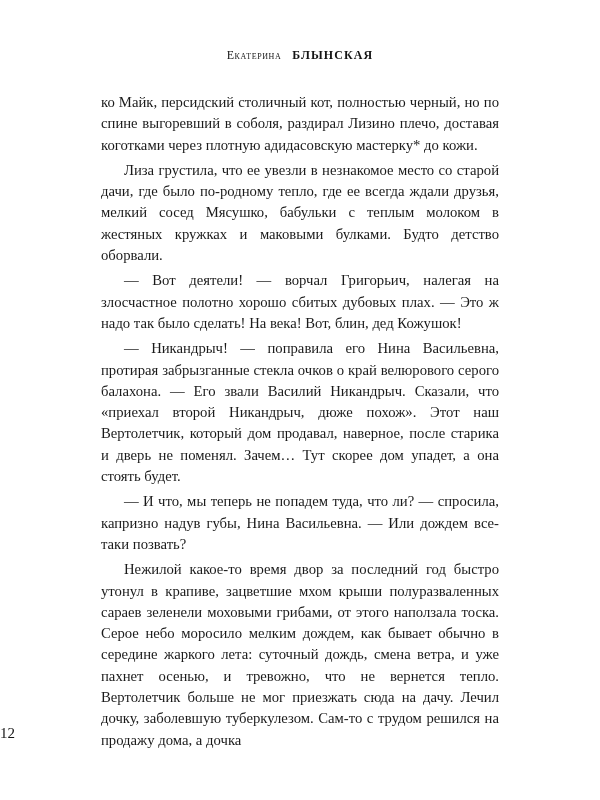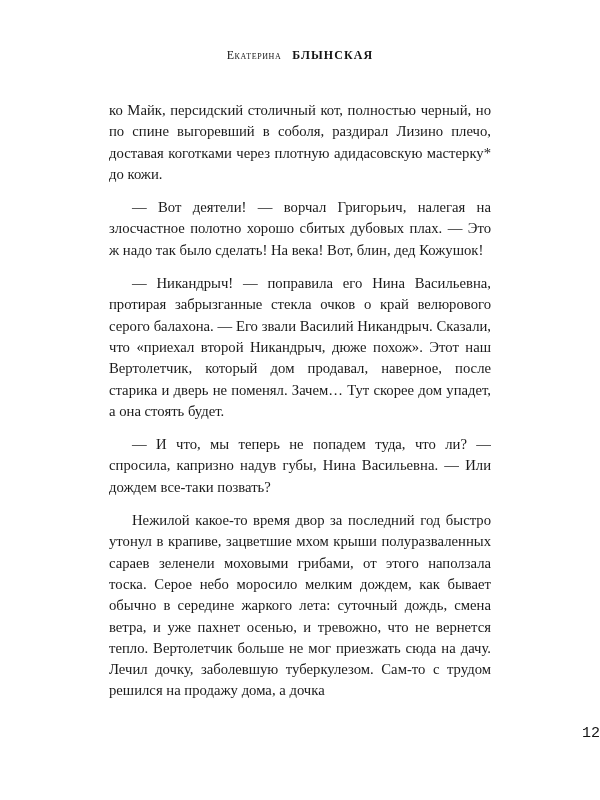--- a/index.html
+++ b/index.html
@@ -43,50 +43,50 @@
     top: 88px;
     left: 97px;
     width: 406px;
     font-size: 14.7px;
     line-height: 21.3px;
     text-align: justify;
     text-justify: inter-word;
     hyphens: manual;
   }
   .text-block p {
-    margin: 12px;
+    margin: 4px;
     text-indent: 0;
   }
   .text-block p.ind {
     text-indent: 23px;
   }
   .folio {
     position: absolute;
     bottom: 58px;
     left: 0;
     right: 0;
-    text-align: right;
+    text-align: left;
     font-size: 15px;
     color: #141414;
-    font-family: Liberation Mono, monospace;
   }
 </style>
 </head>
 <body>
 
 <div class="page">
 
   <div class="running-head">
     <span class="author-first">Екатерина</span>
     <span>&nbsp;</span>
     <span class="author-last">БЛЫНСКАЯ</span>
   </div>
 
   <div class="text-block">
     <p>ко Майк, персидский столичный кот, полностью черный, но по спине выгоревший в соболя, раздирал Лизино плечо, доставая коготками через плотную адидасовскую мастерку* до кожи.</p>
+    <p class="ind">Лиза грустила, что ее увезли в незнакомое место со старой дачи, где было по-родному тепло, где ее всегда ждали друзья, мелкий сосед Мясушко, бабульки с теплым молоком в жестяных кружках и маковыми булками. Будто детство оборвали.</p>
     <p class="ind">— Вот деятели! — ворчал Григорьич, налегая на злосчастное полотно хорошо сбитых дубовых плах. — Это ж надо так было сделать! На века! Вот, блин, дед Кожушок!</p>
     <p class="ind">— Никандрыч! — поправила его Нина Васильевна, протирая забрызганные стекла очков о край велюрового серого балахона. — Его звали Василий Никандрыч. Сказали, что «приехал второй Никандрыч, дюже похож». Этот наш Вертолетчик, который дом продавал, наверное, после старика и дверь не поменял. Зачем… Тут скорее дом упадет, а она стоять будет.</p>
     <p class="ind">— И что, мы теперь не попадем туда, что ли? — спросила, капризно надув губы, Нина Васильевна. — Или дождем все-таки позвать?</p>
     <p class="ind">Нежилой какое-то время двор за последний год быстро утонул в крапиве, зацветшие мхом крыши полуразваленных сараев зеленели моховыми грибами, от этого наползала тоска. Серое небо моросило мелким дождем, как бывает обычно в середине жаркого лета: суточный дождь, смена ветра, и уже пахнет осенью, и тревожно, что не вернется тепло. Вертолетчик больше не мог приезжать сюда на дачу. Лечил дочку, заболевшую туберкулезом. Сам-то с трудом решился на продажу дома, а дочка</p>
   </div>
 
   <div class="folio">12</div>
 
 </div>
 

